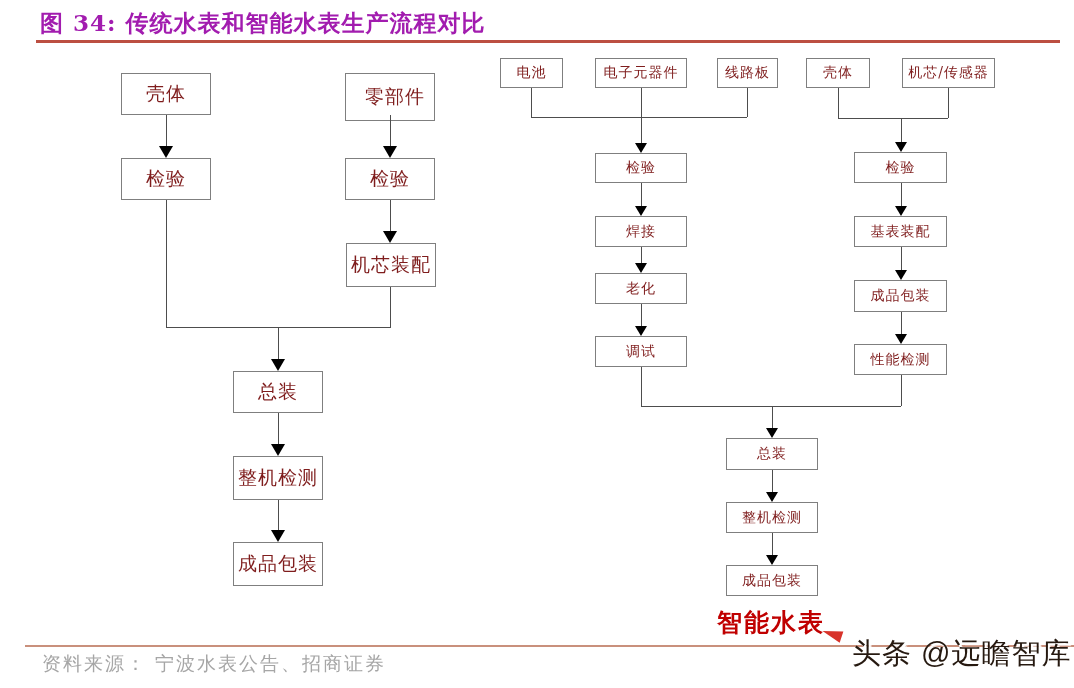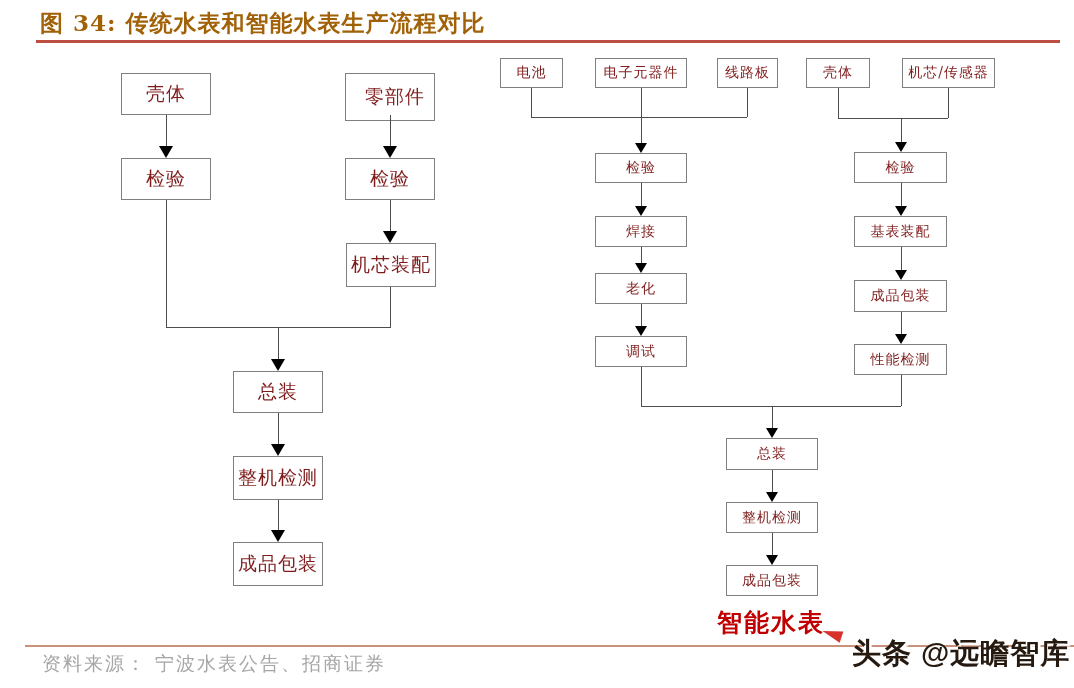--- a/index.html
+++ b/index.html
@@ -1,20 +1,20 @@
 <!DOCTYPE html>
 <html><head>
 <meta charset="utf-8">
 <style>
   html,body{margin:0;padding:0;background:#fff;}
   .page{position:relative;width:1074px;height:688px;background:#fff;overflow:hidden;
         font-family:"Liberation Sans",sans-serif;}
   
   .fig-title{position:absolute;left:40px;top:8px;font-size:23px;font-weight:bold;
-             color:#a16207;font-family:"DejaVu Serif",serif;letter-spacing:1px;}
+             color:#a21caf;font-family:"DejaVu Serif",serif;letter-spacing:1px;}
   .title-rule{position:absolute;left:36px;top:40px;width:1024px;height:3px;background:#BC4F41;}
   
   .fb{position:absolute;box-sizing:border-box;border:1px solid #7f7f7f;background:#fff;
       display:flex;align-items:center;justify-content:center;color:#7f1d1d;
       font-family:"DejaVu Serif",serif;}
   .fb.big{font-size:19px;letter-spacing:1px;}
   .fb.small{font-size:14px;letter-spacing:1px;}
   
   .vl{position:absolute;width:1px;background:#4d4d4d;}
   .hl{position:absolute;height:1px;background:#4d4d4d;}
@@ -22,21 +22,21 @@
   .ar{position:absolute;width:0;height:0;border-left:7px solid transparent;
       border-right:7px solid transparent;border-top:12px solid #000;}
   .ar.sm{border-left-width:6px;border-right-width:6px;border-top-width:10px;}
   
   .cap{position:absolute;width:220px;text-align:center;font-size:25px;font-weight:bold;
        color:#C00000;font-family:"DejaVu Serif",serif;letter-spacing:2px;}
   
   .bottom-rule{position:absolute;left:25px;top:645px;width:1049px;height:2px;background:#C9907C;}
   .source{position:absolute;left:42px;top:651px;font-size:19px;color:#A6A6A6;
           font-family:"DejaVu Serif",serif;letter-spacing:2px;}
-  .watermark{position:absolute;left:852px;top:634px;font-size:29px;font-weight:bold;
+  .watermark{position:absolute;left:852px;top:634px;font-size:29px;font-weight:normal;
              color:#261910;font-family:"Liberation Sans",sans-serif;letter-spacing:1px;
              text-shadow:2px 2px 0 #ffffff, 3px 3px 0 rgba(255,255,255,.6);}
   .wm-accent{position:absolute;left:822px;top:628px;width:0;height:0;
              border-top:6px solid transparent;border-bottom:6px solid transparent;
              border-right:20px solid #D8332A;transform:rotate(18deg);}
 </style>
 </head>
 <body>
 
 <div class="page">

